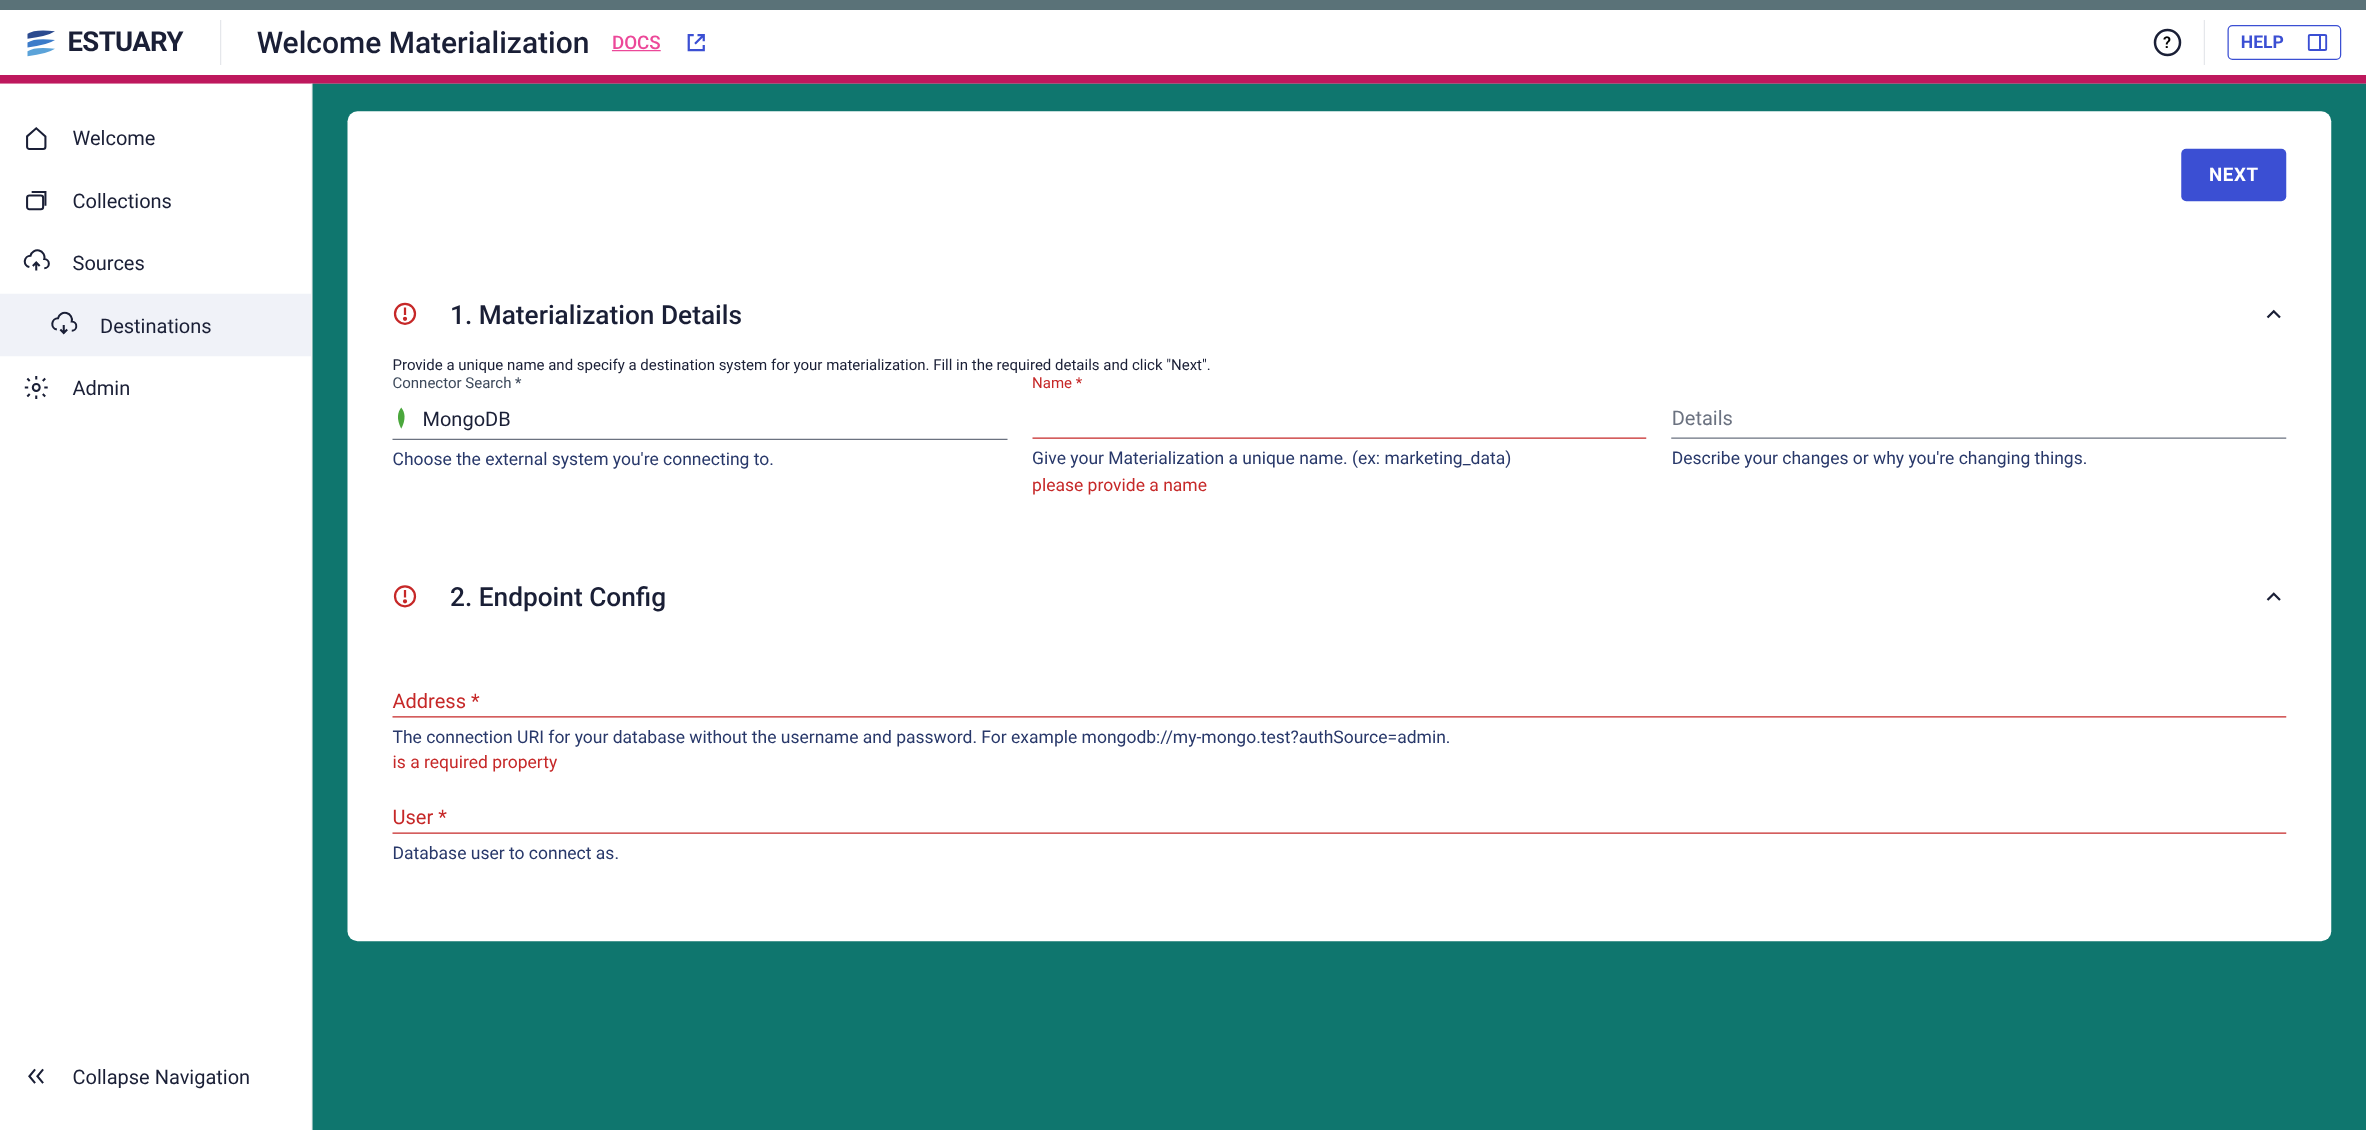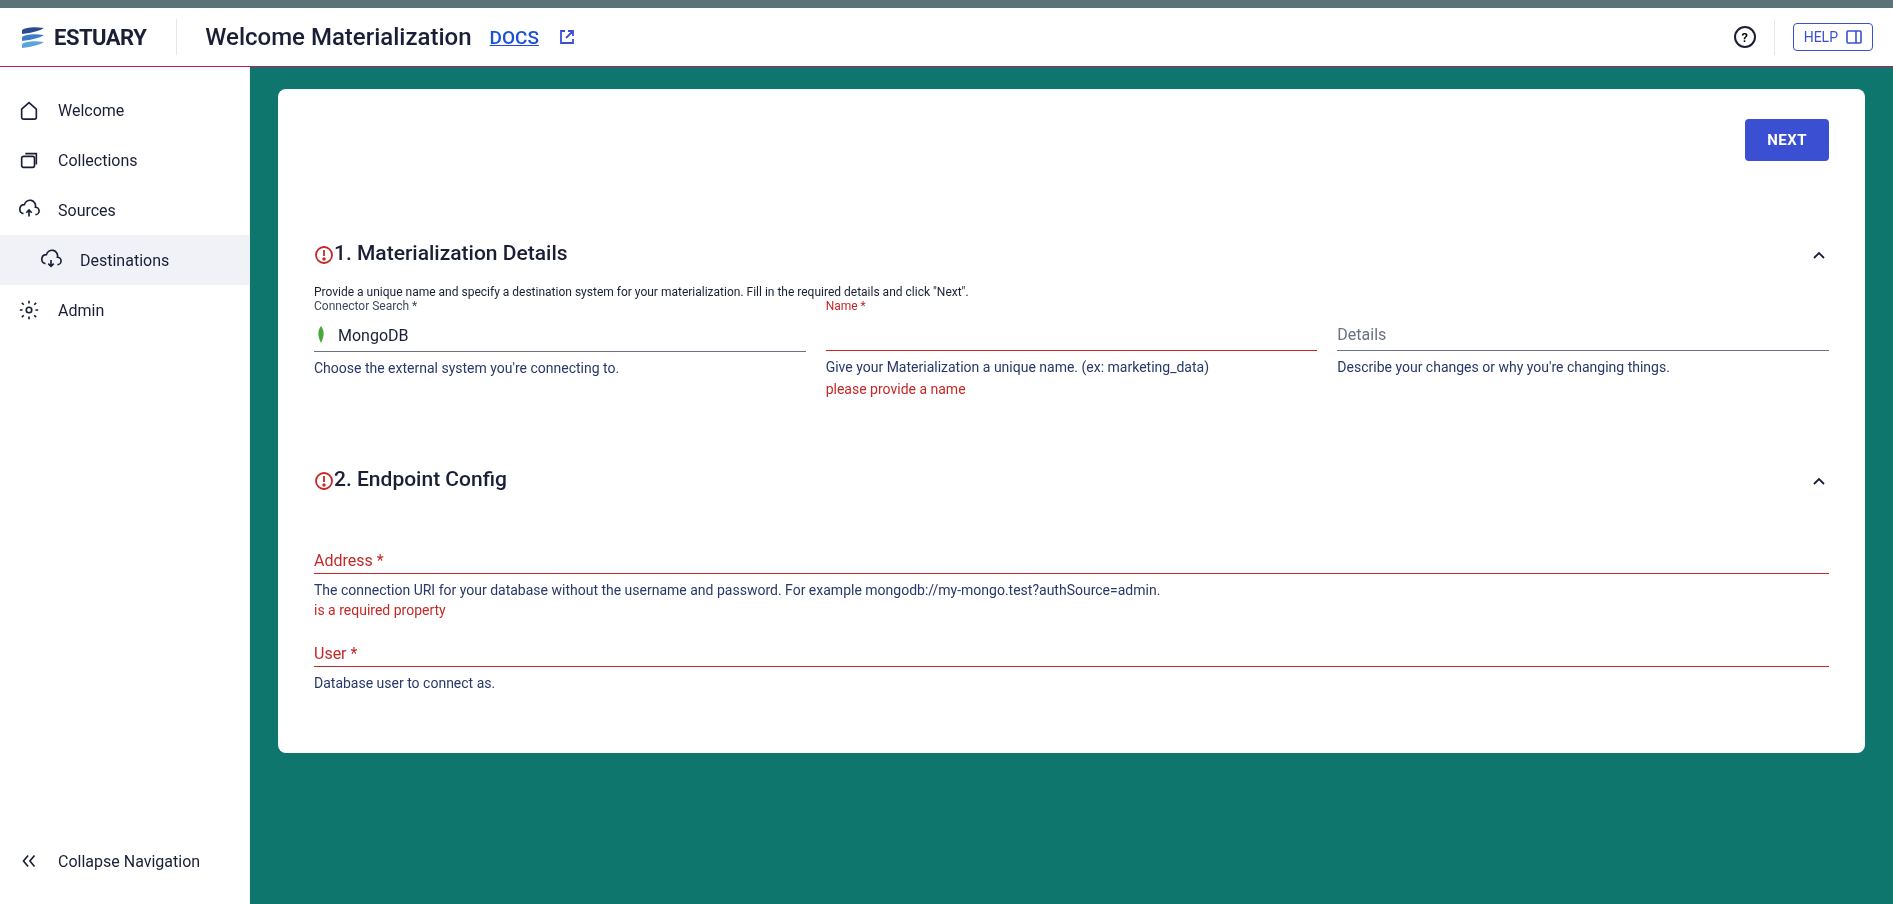--- a/index.html
+++ b/index.html
@@ -1,39 +1,39 @@
 <!DOCTYPE html>
 <html><head>
 <meta charset="utf-8">
 <style>
 * { margin:0; padding:0; box-sizing:border-box; font-family:-apple-system,BlinkMacSystemFont,'Segoe UI',Roboto,sans-serif; }
 body { width:1893px; height:904px; background:#fff; overflow:hidden; position:relative; }
 .top-bar { height:8px; background:#5a7278; }
-.header { height:59px; display:flex; align-items:center; border-bottom:1px solid #be185d; padding:0 20px; }
+.header { height:59px; display:flex; align-items:center; border-bottom:7px solid #be185d; padding:0 20px; }
 .logo-wrap { display:flex; align-items:center; gap:8px; margin-right:30px; }
 .logo-mark { width:26px; height:26px; }
 .logo-text { font-size:22px; font-weight:700; color:#1a1f36; letter-spacing:-0.5px; }
 .vdiv { width:1px; height:36px; background:#e5e7eb; margin-right:28px; }
 .page-title { font-size:24px; font-weight:500; color:#1a1f36; margin-right:18px; }
-.docs-link { font-size:19px; font-weight:500; color:#1d4ed8; text-decoration:underline; display:flex; align-items:center; gap:20px; cursor:pointer; }
+.docs-link { font-size:15px; font-weight:500; color:#ec4899; text-decoration:underline; display:flex; align-items:center; gap:20px; cursor:pointer; }
 .header-right { margin-left:auto; display:flex; align-items:center; gap:18px; }
 .help-icon-btn { width:22px; height:22px; border:2px solid #1a1f36; border-radius:50%; display:flex; align-items:center; justify-content:center; font-size:13px; font-weight:600; cursor:pointer; }
 .vdiv2 { width:1px; height:36px; background:#e5e7eb; }
-.help-btn { border:1.5px solid #3b4fd3; border-radius:4px; padding:5px 10px; display:flex; align-items:center; gap:8px; color:#3b4fd3; font-weight:400; font-size:14px; cursor:pointer; }
+.help-btn { border:1.5px solid #3b4fd3; border-radius:4px; padding:5px 10px; display:flex; align-items:center; gap:19px; color:#3b4fd3; font-weight:700; font-size:14px; cursor:pointer; }
 .main-wrap { display:flex; height:calc(100% - 67px); }
 .sidebar { width:250px; background:#fff; display:flex; flex-direction:column; padding-top:18px; border-right:1px solid #f0f0f0; }
 .nav-item { display:flex; align-items:center; gap:18px; padding:14px 18px; font-size:16px; color:#1a1f36; cursor:pointer; }
 .nav-item.active { background:#f0f2f8;padding-left:40px; }
 .nav-icon { width:22px; height:22px; flex-shrink:0; }
 .sidebar-bottom { margin-top:auto; padding-bottom:18px; }
 .content-area { flex:1; background:#0f766e; padding:22px 28px; overflow:auto; }
 .card { background:#fff; border-radius:8px; padding:30px 36px 36px 36px; }
 .next-row { display:flex; justify-content:flex-end; margin-bottom:80px; }
 .next-btn { background:#3b4fd3; color:#fff; font-weight:700; font-size:15px; padding:12px 22px; border-radius:4px; cursor:pointer; letter-spacing:0.5px; }
-.section-head { display:flex; align-items:flex-end; gap:0; margin-bottom:20px; }
+.section-head { display:flex; align-items:flex-start; gap:26px; margin-bottom:20px; }
 .err-icon { width:20px; height:20px; }
 .section-title { font-size:21px; font-weight:500; color:#1a1f36; flex:1; }
 .chevron { width:20px; height:20px; }
 .section-desc { font-size:12px; color:#1a1f36; }
 .field-row { display:flex; gap:20px; margin-bottom:70px; }
 .field { flex:1; display:flex; flex-direction:column; }
 .field-label { font-size:12px; color:#3e4a5c; margin-bottom:6px; }
 .field-label.err { color:#c62828; }
 .field-input-line { border:none; border-bottom:1px solid #6b7280; padding:6px 0; font-size:16px; color:#1a1f36; display:flex; align-items:center; gap:10px; min-height:30px; }
 .field-input-line.err { border-bottom:1.5px solid #c62828; }

